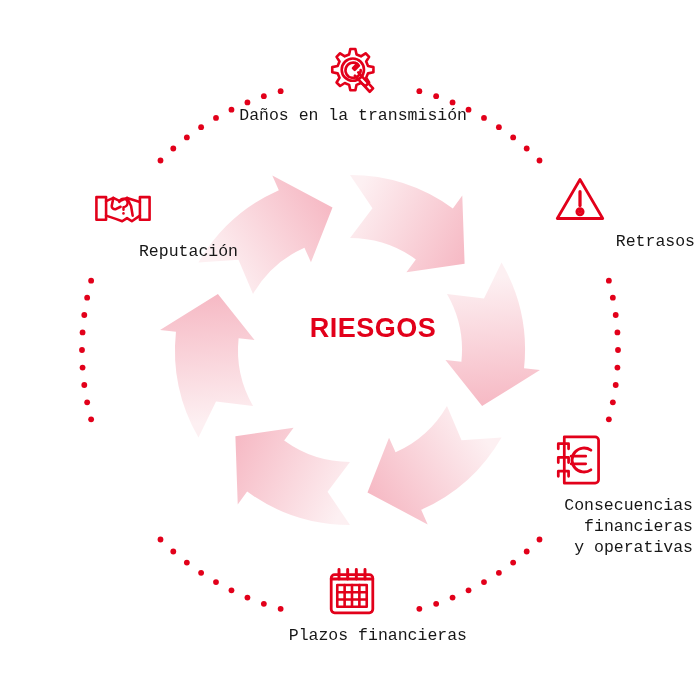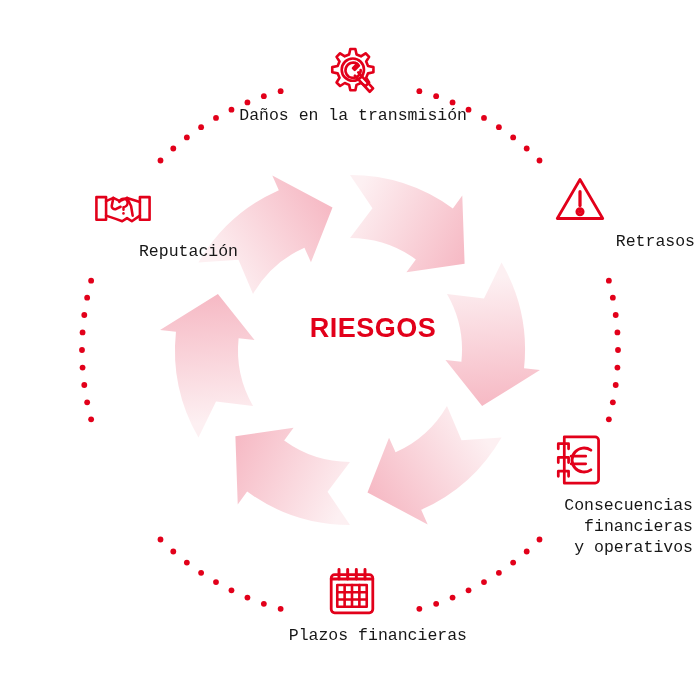--- a/index.html
+++ b/index.html
@@ -237,21 +237,21 @@
         <path d="M12 5 L48 5 a4 4 0 0 1 4 4 L52 55 a4 4 0 0 1 -4 4 L12 59 L12 5 Z"></path>
         <path d="M5 13 L17 13 M5 13 L5 19 M17 13 L17 19"></path>
         <path d="M5 29 L17 29 M5 29 L5 35 M17 29 L17 35"></path>
         <path d="M5 45 L17 45 M5 45 L5 51 M17 45 L17 51"></path>
         <path d="M43 20.5 a14 14 0 1 0 0 23" stroke-width="3.4"></path>
         <path d="M20 27.5 L37 27.5 M20 36.5 L37 36.5" stroke-width="3.2"></path>
       </svg>
     </div>
     <div class="node-label">Consecuencias
 financieras
-y operativos</div>
+y operativas</div>
   </div>
 
   <div class="node" id="node-plazos">
     <div class="icon-box">
       <svg width="52" height="52" viewBox="0 0 60 60" fill="none" stroke="#e2001a" stroke-width="3.2" stroke-linecap="round" stroke-linejoin="round">
         <rect x="6" y="10" width="48" height="44" rx="4"></rect>
         <path d="M15 4 L15 15 M25 4 L25 15 M35 4 L35 15 M45 4 L45 15" stroke-width="3.4"></path>
         <path d="M6 15 L54 15"></path>
         <rect x="13" y="22" width="34" height="25" stroke-width="3"></rect>
         <path d="M13 30.3 L47 30.3 M13 38.7 L47 38.7" stroke-width="3"></path>

